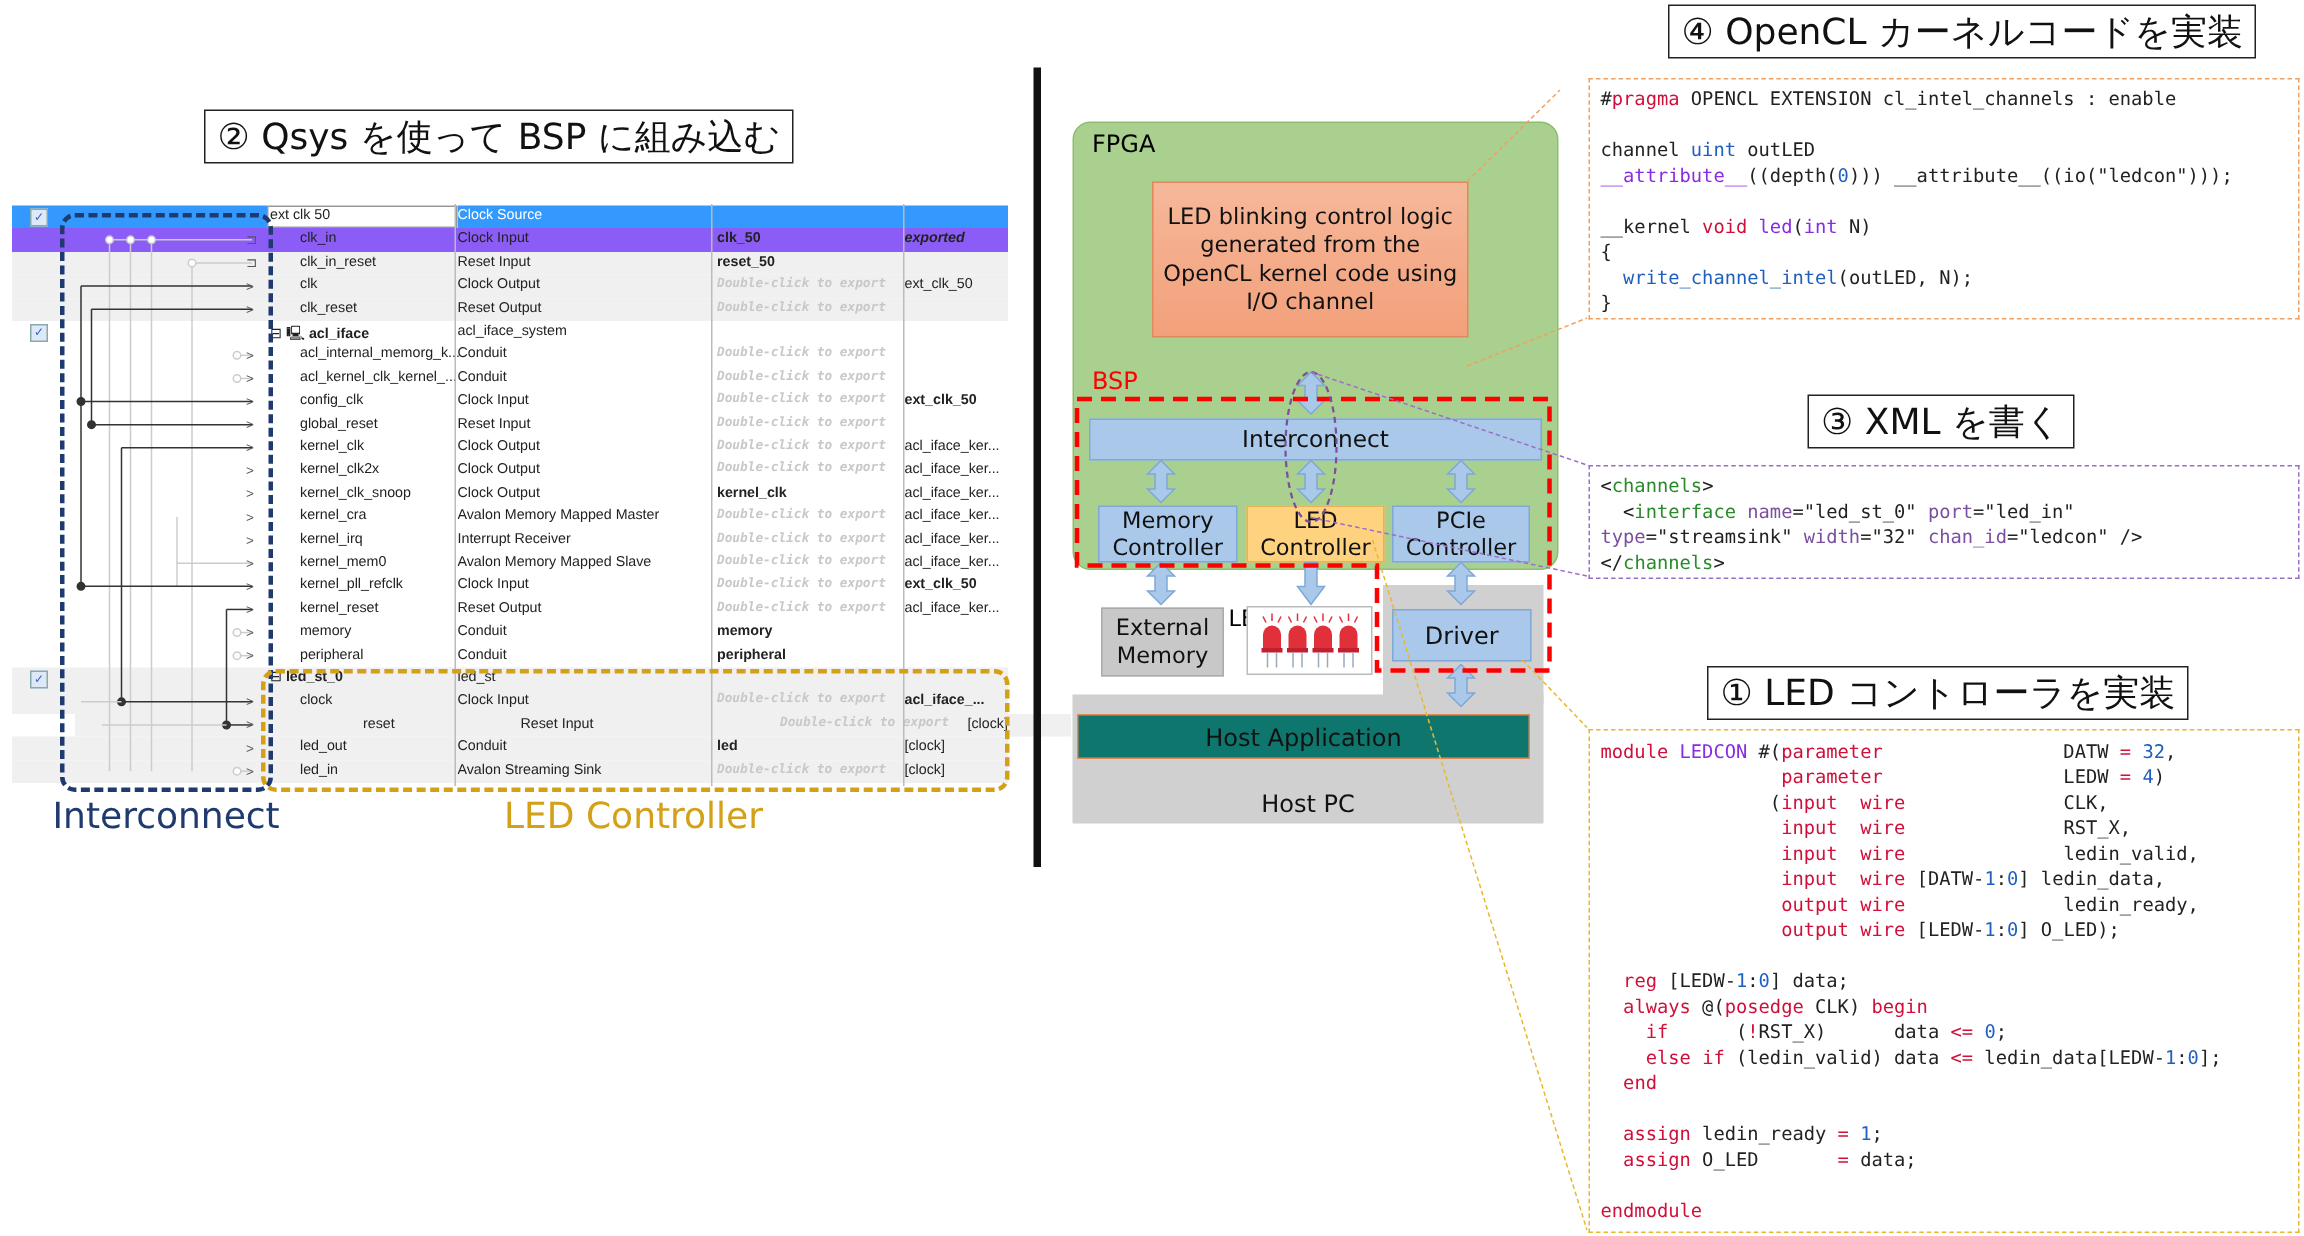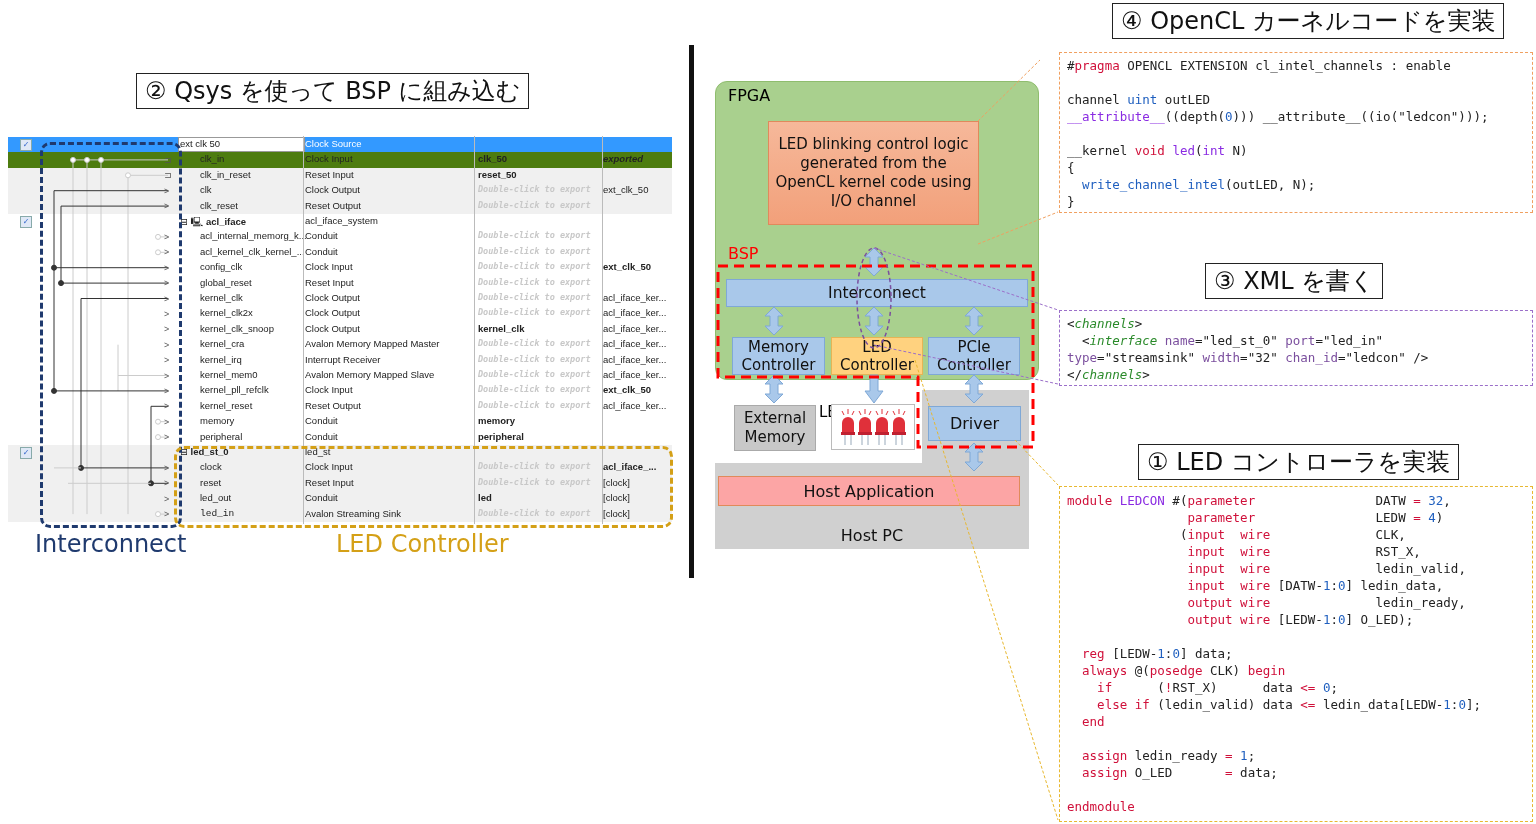--- a/index.html
+++ b/index.html
@@ -23,21 +23,21 @@
   .bi{font-weight:bold;font-style:italic;}
   .lbl-big{position:absolute;font-size:24px;font-family:"DejaVu Sans",sans-serif;}
   
   .box{position:absolute;display:flex;align-items:center;justify-content:center;text-align:center;font-family:"DejaVu Sans",sans-serif;color:#111;}
   .blue{background:#a9c8ea;border:1.5px solid #7fa8d6;}
   .code{position:absolute;font-family:"DejaVu Sans Mono",monospace;font-size:12.5px;line-height:17px;white-space:pre;color:#222;background:#fff;}
   .kw-r{color:#d0103a;}
   .kw-p{color:#8a2be2;}
   .kw-b{color:#1f5fbf;}
   .num{color:#1f5fbf;}
-  .xml-g{color:#2a8a2a;font-style:italic;}
+  .xml-g{color:#2a8a2a;}
   .xml-p{color:#7b4f9e;}
 </style>
 </head>
 <body>
 
 <div class="title-box" style="left:136px;top:73px;">② Qsys を使って BSP に組み込む</div>
 <div class="title-box" style="left:1112px;top:3px;">④ OpenCL カーネルコードを実装</div>
 <div class="title-box" style="left:1205px;top:263px;">③ XML を書く</div>
 <div class="title-box" style="left:1138px;top:444px;">① LED コントローラを実装</div>
 
@@ -45,21 +45,21 @@
   <div id="qrows">
       <div class="qrow" style="top: 13px;">
         <div class="abs" style="left: 297px; top: 0px; width: 367px; height: 15px; background: rgb(51, 153, 255);"></div>
         <div class="abs" style="left: 0px; top: 0px; width: 170px; height: 15px; background: rgb(51, 153, 255);"></div>
         <div class="chk">✓</div>
         <div class="cell c-name" style="background: rgb(255, 255, 255); border: 1px solid rgb(153, 153, 153); top: 0px; height: 13px; padding-left: 1px;"><span>ext clk 50</span></div>
         <div class="cell c-desc" style="color: rgb(255, 255, 255);">Clock Source</div>
         <div class="cell c-exp"></div>
         <div class="cell c-clk"></div>
       </div>
-      <div class="qrow" style="top: 28.4px; background: #4d7c0f;">
+      <div class="qrow" style="top: 28.4px; background: #8b5cf6;">
         <div class="cell c-name" style="padding-left: 22px;"><span>clk_in</span></div>
         <div class="cell c-desc">Clock Input</div>
         <div class="cell c-exp bold">clk_50</div>
         <div class="cell c-clk bi">exported</div>
       </div>
       <div class="qrow" style="top: 43.8px; background: rgb(240, 240, 240);">
         <div class="cell c-name" style="padding-left: 22px;"><span>clk_in_reset</span></div>
         <div class="cell c-desc">Reset Input</div>
         <div class="cell c-exp bold">reset_50</div>
         <div class="cell c-clk"></div>
@@ -173,34 +173,34 @@
         <div class="cell c-desc">led_st</div>
         <div class="cell c-exp"></div>
         <div class="cell c-clk"></div>
       </div>
       <div class="qrow" style="top: 336.4px; background: rgb(240, 240, 240);">
         <div class="cell c-name" style="padding-left: 22px;"><span>clock</span></div>
         <div class="cell c-desc">Clock Input</div>
         <div class="cell c-exp dbl">Double-click to export</div>
         <div class="cell c-clk bold">acl_iface_...</div>
       </div>
-      <div class="qrow" style="top: 351.8px; background: rgb(240, 240, 240);">
+      <div class="qrow" style="top: 351.8px; background: rgb(240, 240, 240); margin-left: 42px;">
         <div class="cell c-name" style="padding-left: 22px;"><span>reset</span></div>
         <div class="cell c-desc">Reset Input</div>
         <div class="cell c-exp dbl">Double-click to export</div>
         <div class="cell c-clk">[clock]</div>
       </div>
       <div class="qrow" style="top: 367.2px; background: rgb(240, 240, 240);">
         <div class="cell c-name" style="padding-left: 22px;"><span>led_out</span></div>
         <div class="cell c-desc">Conduit</div>
         <div class="cell c-exp bold">led</div>
         <div class="cell c-clk">[clock]</div>
       </div>
       <div class="qrow" style="top: 382.6px; background: rgb(240, 240, 240);">
-        <div class="cell c-name" style="padding-left: 22px; font-family: Liberation Mono, monospace;"><span>led_in</span></div>
+        <div class="cell c-name" style="padding-left: 22px;"><span>led_in</span></div>
         <div class="cell c-desc">Avalon Streaming Sink</div>
         <div class="cell c-exp dbl">Double-click to export</div>
         <div class="cell c-clk">[clock]</div>
       </div>
     </div>
   <div class="coldiv" style="left:295px"></div>
   <div class="coldiv" style="left:466px"></div>
   <div class="coldiv" style="left:594px"></div>
 
   <svg id="wires" class="abs" style="left:0;top:0;" width="180" height="400">
@@ -276,21 +276,21 @@
 <div class="lbl-big" style="left:35px;top:530px;color:#1f3a6e;">Interconnect</div>
 <div class="lbl-big" style="left:336px;top:530px;color:#d4a017;">LED Controller</div>
 
 <div class="abs" style="left:689px;top:45px;width:5px;height:533px;background:#111;"></div>
 
 <div id="diagram">
 
   <div class="abs" style="left:715px;top:463px;width:314px;height:86px;background:#d0d0d0;"></div>
   <div class="abs" style="left:922px;top:390px;width:107px;height:80px;background:#d0d0d0;"></div>
   <div class="box" style="left:715px;top:522px;width:314px;height:26px;font-size:16px;">Host PC</div>
-  <div class="box" style="left:718px;top:476px;width:300px;height:28px;background:#fca5a5;border:1.5px solid #e08a5a;font-size:16px;">Host Application</div>
+  <div class="box" style="left:718px;top:476px;width:300px;height:28px;background:#0f766e;border:1.5px solid #e08a5a;font-size:16px;">Host Application</div>
 
   <div class="abs" style="left:715px;top:81px;width:322px;height:297px;background:#a9d08e;border:1.5px solid #8fbd6e;border-radius:12px;"></div>
   <div class="abs" style="left:728px;top:86px;font-size:16px;font-family:'DejaVu Sans',sans-serif;">FPGA</div>
   <div class="box" style="left:768px;top:121px;width:211px;height:104px;background:linear-gradient(#f6b89a,#f2a07a);border:1.5px solid #e0895c;font-size:15px;line-height:19px;padding:0 6px;box-sizing:border-box;">LED blinking control logic generated from the OpenCL kernel code using I/O channel</div>
   <div class="abs" style="left:728px;top:244px;font-size:16px;color:#ff0000;font-family:'DejaVu Sans',sans-serif;">BSP</div>
 
   <div class="box blue" style="left:726px;top:279px;width:300px;height:26px;font-size:15.5px;">Interconnect</div>
   <div class="box blue" style="left:732px;top:337px;width:91px;height:36px;font-size:15px;line-height:18px;">Memory Controller</div>
   <div class="box" style="left:831px;top:337px;width:90px;height:36px;background:#ffd27f;border:1.5px solid #e6b455;font-size:15px;line-height:18px;">LED Controller</div>
   <div class="box blue" style="left:928px;top:337px;width:90px;height:36px;font-size:15px;line-height:18px;">PCIe Controller</div>

